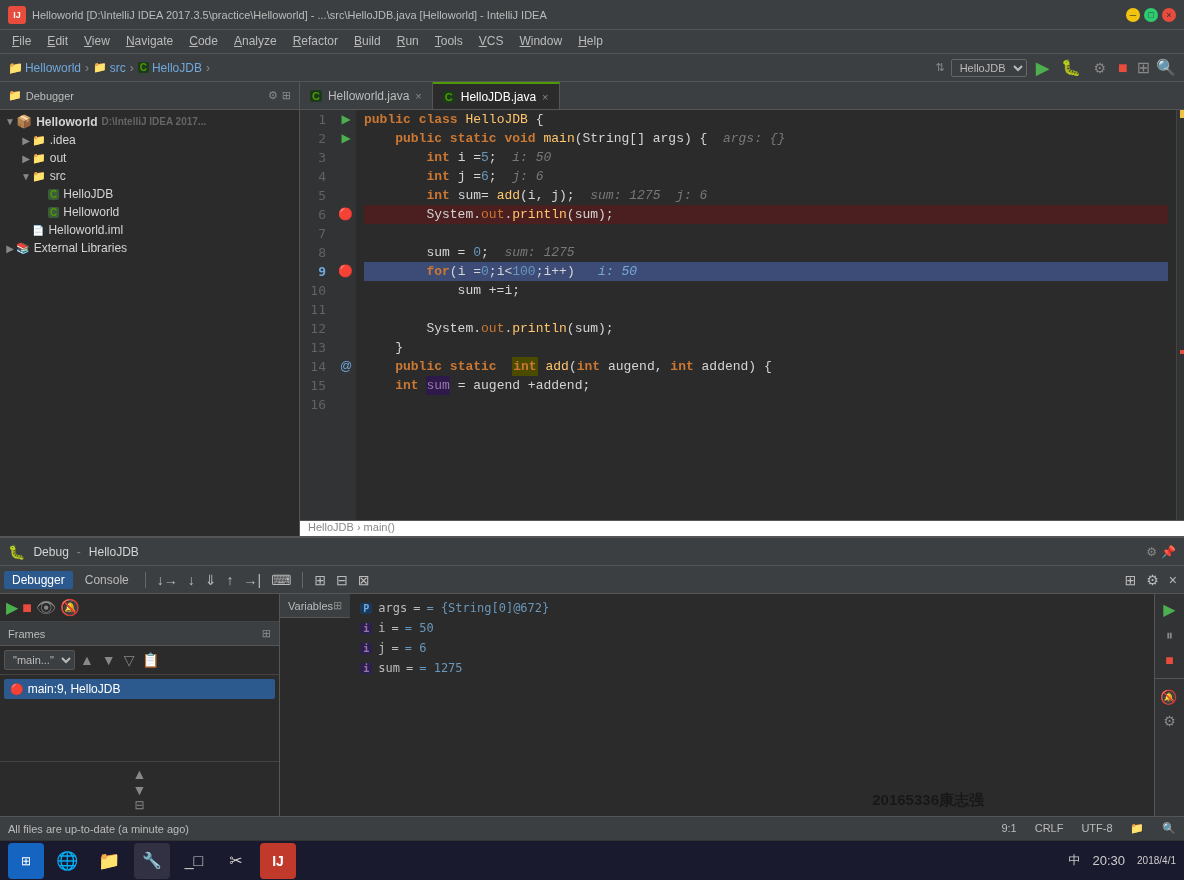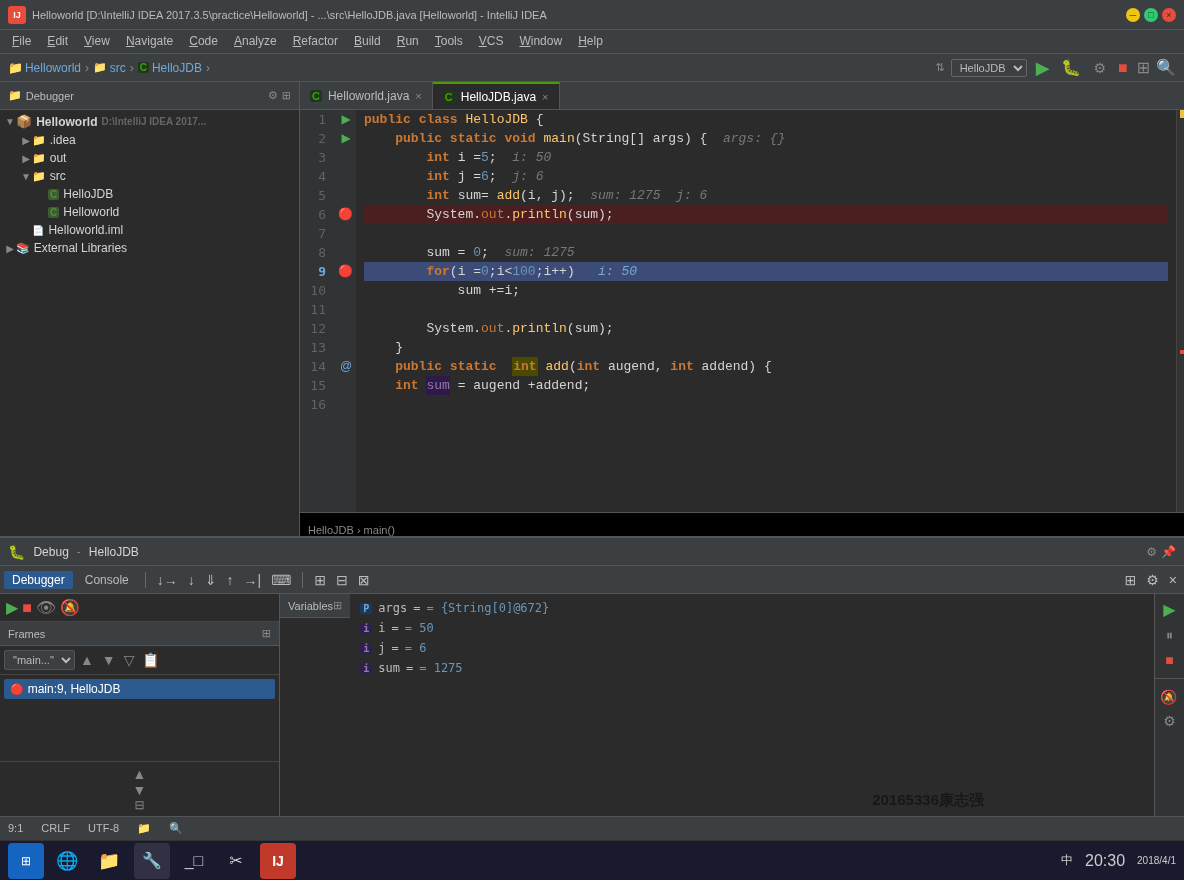--- a/index.html
+++ b/index.html
@@ -70,21 +70,21 @@
     
     .kw { color: #cc7832; font-weight: bold; }
     .kw2 { color: #cc7832; }
     .cls { color: #ffc66d; }
     .fn { color: #ffc66d; }
     .num { color: #6897bb; }
     .hint { color: #787878; font-style: italic; }
     .var { color: #9876aa; }
 
     
-    #editor-breadcrumb { background: #000000; height: 24px; display: flex; align-items: flex-end; padding: 0 8px; font-size: 11px; color: #888; border-top: 1px solid #555; }
+    #editor-breadcrumb { background: #ffffff; height: 16px; display: flex; align-items: flex-start; padding: 0 8px; font-size: 11px; color: #888; border-top: 1px solid #555; }
 
     
     #debug-panel { height: 280px; background: #2b2b2b; border-top: 2px solid #555; display: flex; flex-direction: column; }
     #debug-tabs-bar { background: #3c3f41; height: 28px; display: flex; align-items: center; padding: 0 8px; border-bottom: 1px solid #555; gap: 8px; }
     #debug-content { flex: 1; display: flex; }
 
     
     #debug-toolbar { background: #3c3f41; height: 28px; display: flex; align-items: center; padding: 0 4px; border-bottom: 1px solid #555; gap: 4px; }
     #debug-toolbar .dtab { padding: 2px 8px; font-size: 12px; color: #bbb; cursor: pointer; border-radius: 2px; }
     #debug-toolbar .dtab.active { background: #2d5a8e; color: white; }
@@ -515,20 +515,21 @@
       <button class="side-btn" style="color:#e74c3c;">■</button>
       <div style="height:1px;background:#555;width:100%;margin:4px 0;"></div>
       <button class="side-btn">🔕</button>
       <button class="side-btn">⚙</button>
     </div>
 
   </div>
 </div>
 
 <div id="statusbar">
+  <span class="status-left">All files are up-to-date (a minute ago)</span>
   <div class="status-right">
     <span>9:1</span>
     <span>CRLF</span>
     <span>UTF-8</span>
     <span>📁</span>
     <span>🔍</span>
   </div>
 </div>
 
 <div id="taskbar">
@@ -548,18 +549,18 @@
     <span style="font-size:16px;color:#ccc;">_□</span>
   </div>
   <div class="task-btn">
     <span style="font-size:16px;">✂</span>
   </div>
   <div class="task-btn" style="background:#c0392b;border-radius:4px;">
     <span style="font-size:14px;color:white;font-weight:bold;">IJ</span>
   </div>
   <div style="margin-left:auto;display:flex;align-items:center;gap:12px;">
     <span style="color:#ccc;font-size:12px;">中</span>
-    <span style="color:#ccc;font-size:16px;">20:30</span>
+    <span style="color:#ccc;font-size:13px;">20:30</span>
     <div style="text-align:right;">
       <div style="font-size:10px;color:#ccc;">2018/4/1</div>
     </div>
   </div>
 </div>
 
 </body></html>

